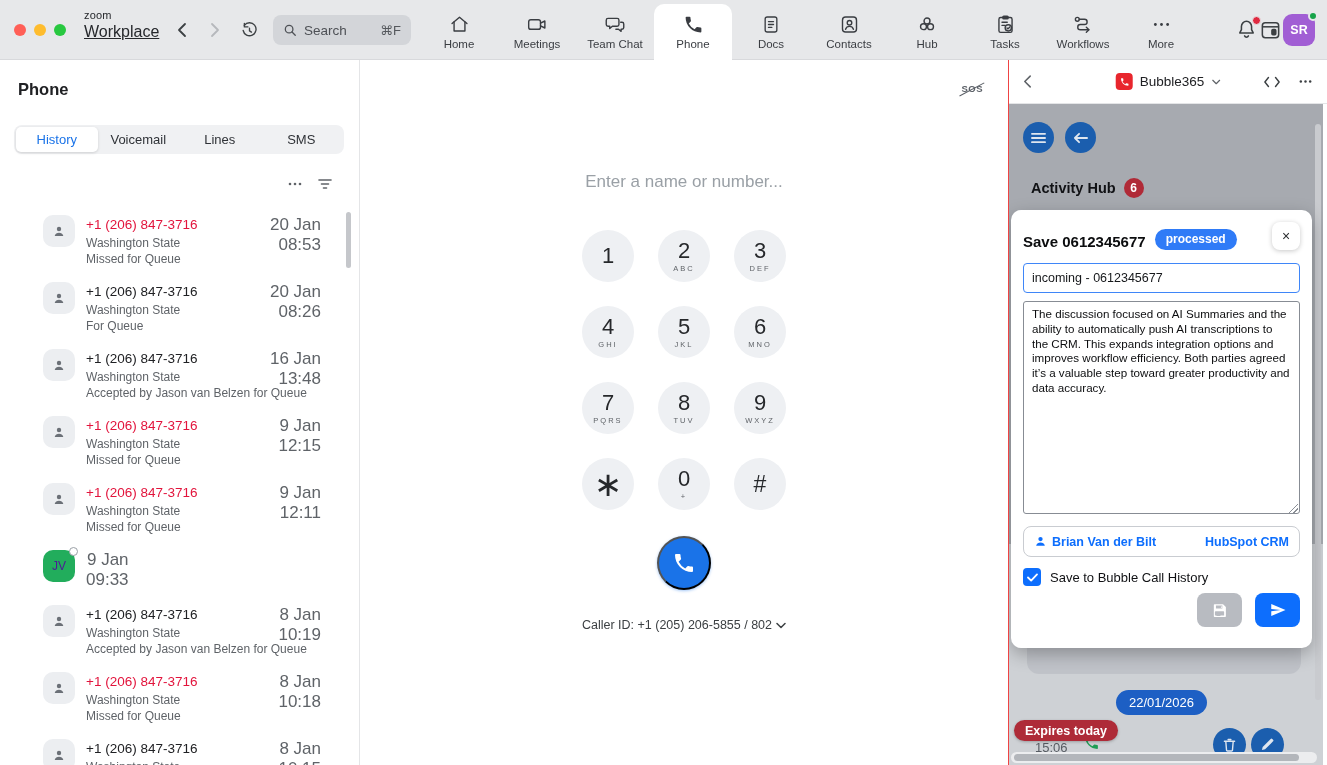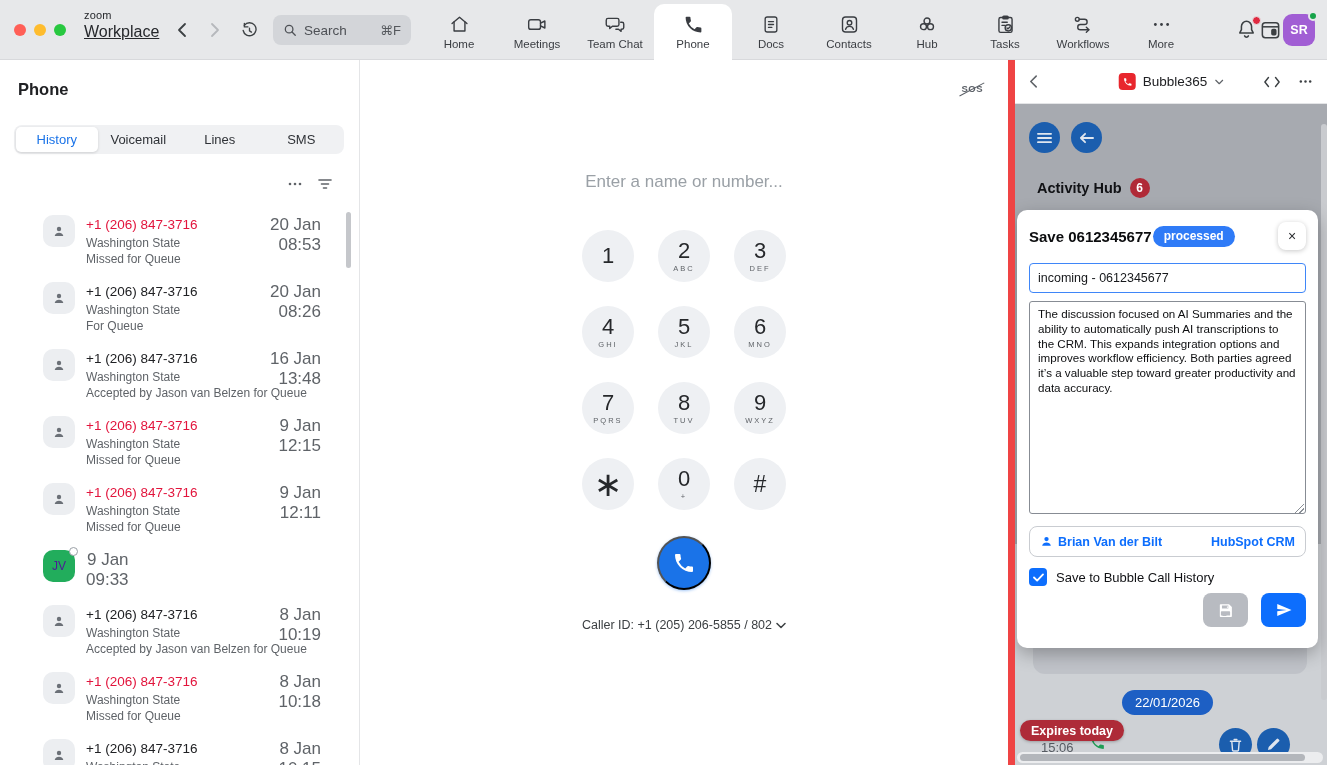--- a/index.html
+++ b/index.html
@@ -28,21 +28,21 @@
   .bell-wrap, .cal-wrap { position:relative; width:24px; height:24px; }
   .dot-red { position:absolute; right:-2px; top:-2px; width:9px; height:9px; border-radius:50%; background:#e02940; border:1.5px solid #e7e8ea; }
   .avatar { position:relative; width:32px; height:32px; border-radius:9px; background:#a15ed4; color:#fff; font-size:12.5px; font-weight:700;
     display:flex; align-items:center; justify-content:center; }
   .dot-grn { position:absolute; right:-3px; top:-3px; width:10px; height:10px; border-radius:50%; background:#17a34a; border:2px solid #e7e8ea; }
 
   
   .content { position:absolute; left:0; top:60px; width:1327px; height:705px; display:flex; }
   .left { position:relative; width:360px; background:#fff; border-right:1px solid #e4e5e7; }
   .center { position:relative; flex:1; background:#fff; }
-  .right { position:relative; width:319px; background:#fff; border-left:7px solid #ef4444; }
+  .right { position:relative; width:319px; background:#fff; border-left:1px solid #ef4444; }
 
   
   .lp-title { position:absolute; left:18px; top:20px; font-size:16.5px; font-weight:700; color:#202124; }
   .seg { position:absolute; left:14px; right:15px; top:65px; height:29px; background:#f0f1f3; border-radius:8px; padding:2px; display:flex; }
   .seg .s { flex:1; display:flex; align-items:center; justify-content:center; font-size:13px; color:#2f3237; border-radius:5px; }
   .seg .s.active { background:#fff; color:#1a73e8; font-weight:500; box-shadow:0 1px 3px rgba(0,0,0,.14); }
   .lp-actions { position:absolute; right:26px; top:116px; display:flex; gap:14px; align-items:center; color:#5f6368; }
   .calls { position:absolute; left:0; right:0; top:146px; bottom:0; overflow:hidden; }
   .call-row { display:flex; padding:9px 38px 6px 43px; min-height:65px; }
   .call-row.two { min-height:50px; }
@@ -95,21 +95,21 @@
   .expires-pill { position:absolute; left:5px; top:616px; height:21px; border-radius:11px; background:#ae2b38; color:#fff;
     font-size:12.5px; font-weight:700; display:flex; align-items:center; padding:0 11px; z-index:3; box-shadow:0 1px 3px rgba(0,0,0,.25); }
   .bg-time { position:absolute; left:26px; top:636px; font-size:13px; font-weight:500; color:#565b62; z-index:2; }
   .hscroll { position:absolute; left:2px; right:6px; top:648px; height:11px; border-radius:6px; background:#ecedef; z-index:8; }
   .hscroll .thumb { position:absolute; left:3px; top:2px; right:18px; height:7px; border-radius:4px; background:#b3b6bb; }
   .vscroll { position:absolute; left:306px; top:20px; width:6px; height:576px; border-radius:3px; background:#c9cbcf; z-index:7; }
 
   
   .modal { position:absolute; left:2px; top:106px; width:301px; height:438px; background:#fff; border-radius:10px;
     box-shadow:0 6px 18px rgba(0,0,0,.28); z-index:10; padding:12px; }
-  .m-head { display:flex; align-items:center; gap:1px; }
+  .m-head { display:flex; align-items:flex-end; gap:9px; }
   .m-title { font-size:15px; font-weight:700; color:#0b0c0e; }
   .m-pill { background:#2f7bf7; color:#fff; font-size:12px; font-weight:700; border-radius:999px; padding:3px 11px 4px; }
   .m-close { margin-left:auto; width:28px; height:28px; border-radius:8px; background:#fff; box-shadow:0 1px 5px rgba(0,0,0,.22);
     display:flex; align-items:center; justify-content:center; font-size:14px; color:#2b2d30; border:none; font-family:inherit; }
   .m-note { margin-top:13px; width:100%; height:30px; border:1.6px solid #3f86f8; border-radius:4px; padding:0 8px;
     font-size:12.5px; color:#16181b; font-family:inherit; outline:none; }
   .ta-wrap { position:relative; margin-top:8px; }
   .m-summary { width:100%; height:213px; border:1px solid #878c94; border-radius:3px; padding:5px 8px; resize:none;
     font-size:11.6px; line-height:1.28; color:#0c0d0f; font-family:inherit; outline:none; }
   .grip { position:absolute; right:2px; bottom:5px; width:9px; height:9px;

